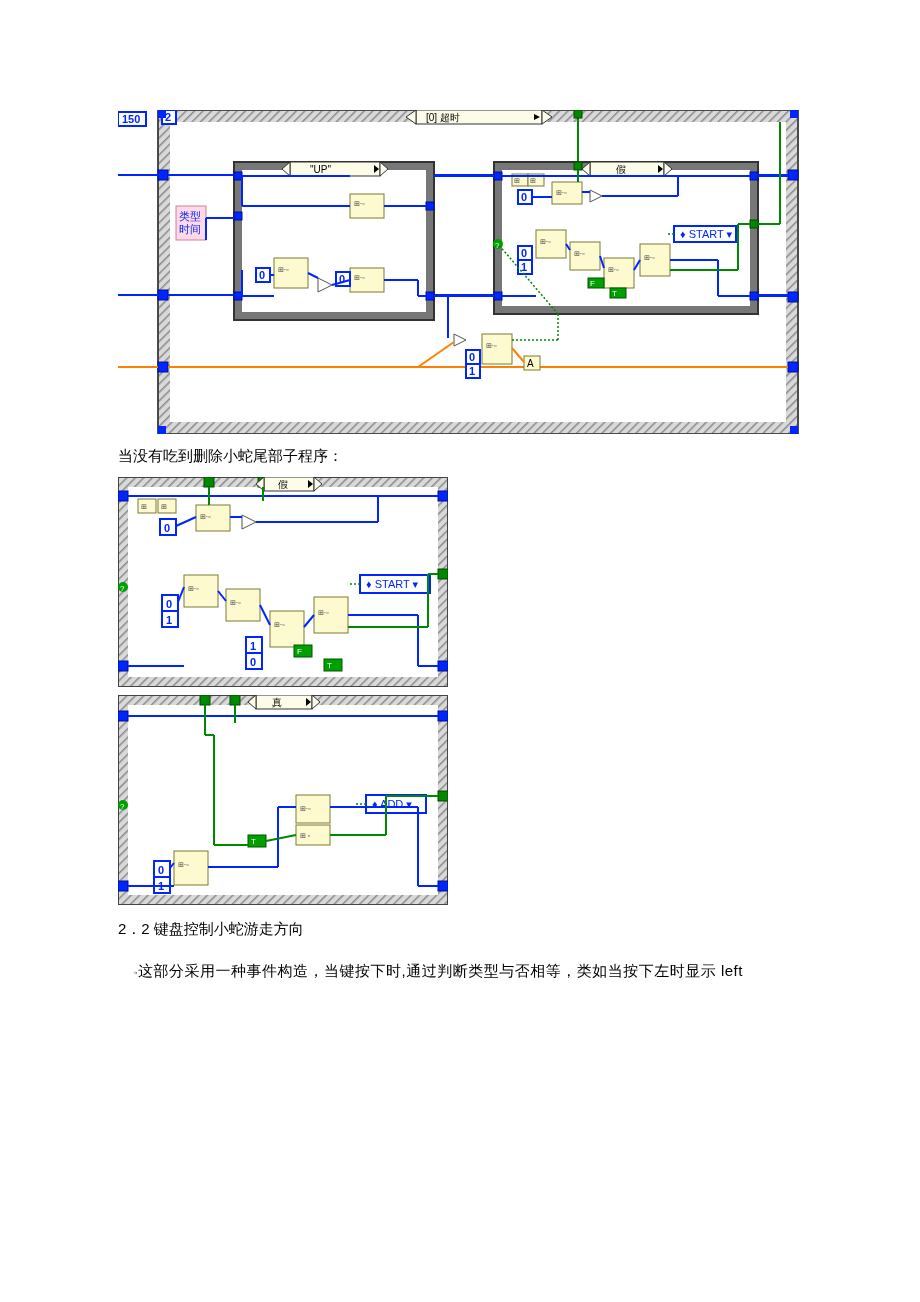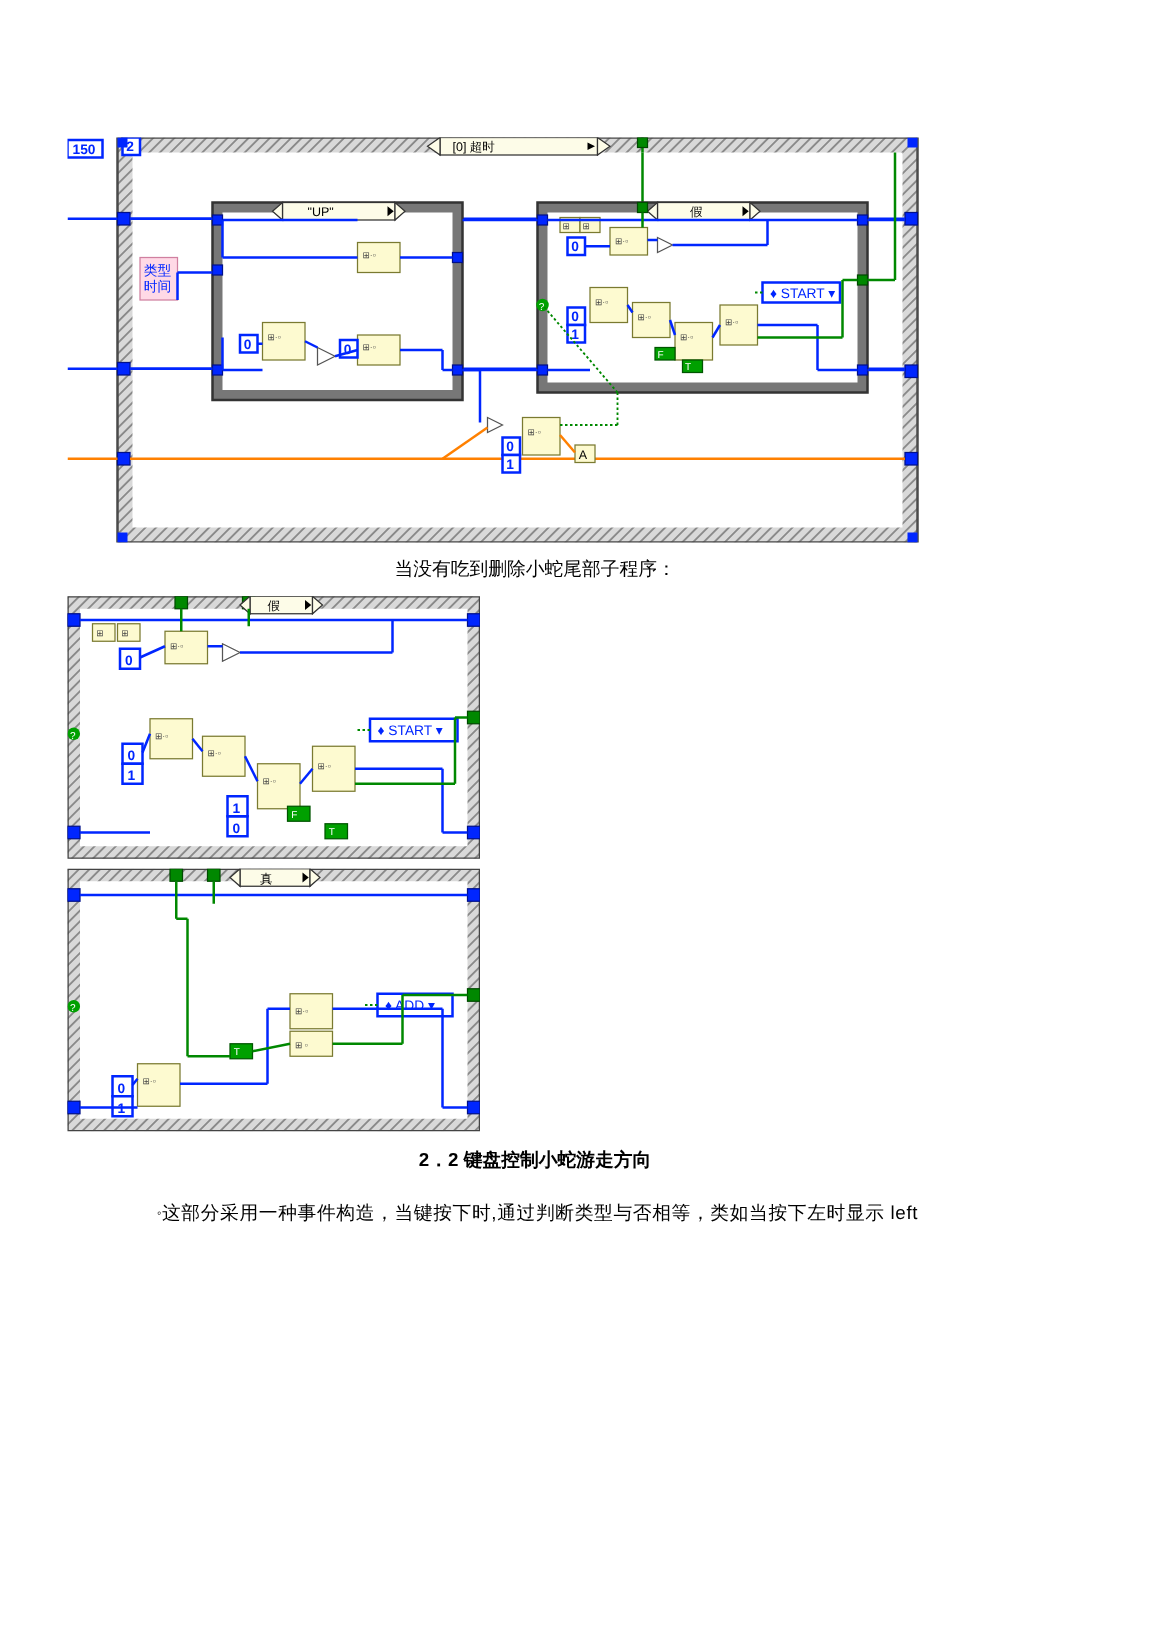--- a/index.html
+++ b/index.html
@@ -6,36 +6,35 @@
     margin: 0;
     padding: 0;
     background: #fff;
     font-family: "SimSun", "Microsoft YaHei", sans-serif;
     font-size: 15px;
     color: #000;
     line-height: 1.9;
     width: 920px;
   }
   .page {
-    padding: 110px 118px 80px 54px;
-    text-align: center;
+    padding: 110px 118px 80px 118px;
   }
   .diagram {
     margin: 0 0 8px 0;
   }
   .diagram svg { display: block; }
   .caption {
     margin: 4px 0 6px 0;
   }
   .heading {
-    font-weight: bold;
+    font-weight: normal;
     margin: 10px 0 14px 0;
   }
   .para {
-    margin: 0 0 6px 4px;
+    margin: 0 0 6px 16px;
     letter-spacing: 0.5px;
   }
   .indent { text-indent: 0; }
 
   
   .eventBorder { fill:url(#hatch); stroke:#4a4a4a; stroke-width:2; }
   .eventInner  { fill:#fff; stroke:none; }
   .sel { fill:#fdfce8; stroke:#333; stroke-width:1; }
   .selTxt { font: 10px sans-serif; fill:#000; }
   .wBlue   { stroke:#0026ff; stroke-width:2; fill:none; }

